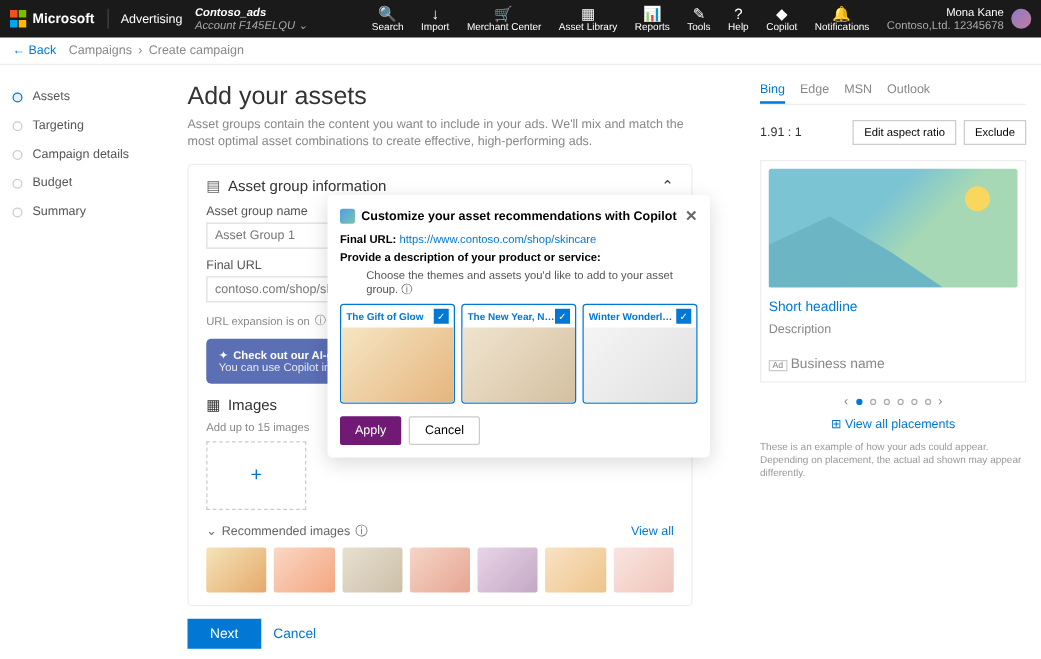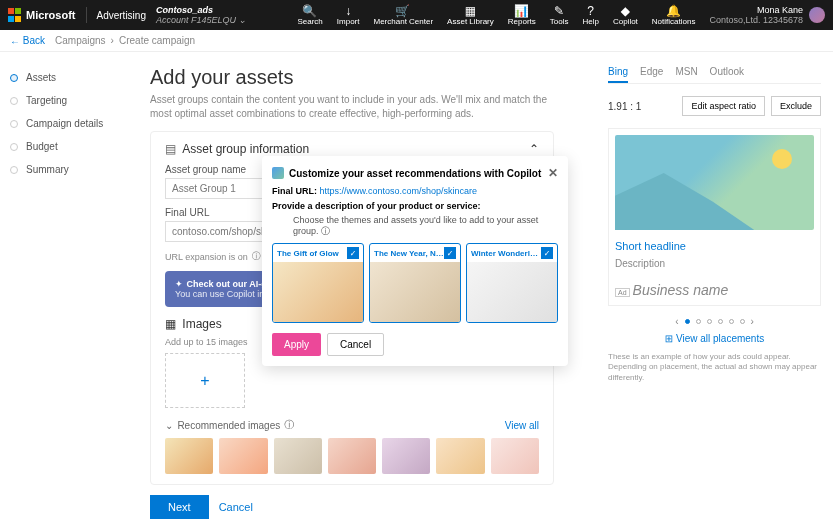--- a/index.html
+++ b/index.html
@@ -68,21 +68,21 @@
 .pcontrols { display: flex; gap: 6px; margin: 12px 0; align-items: center; }
 .ratio { font-size: 10px; color: #333; margin-right: auto; }
 .pbtn { border: 1px solid #ccc; background: #fff; font-size: 9px; padding: 4px 8px; cursor: pointer; }
 .adprev { border: 1px solid #eee; padding: 6px; margin-bottom: 10px; }
 .adimg { height: 95px; background: linear-gradient(135deg,#7bc4d4 40%,#a6d8b5 60%); position: relative; border-radius: 2px; }
 .sun { position: absolute; right: 22px; top: 14px; width: 20px; height: 20px; border-radius: 50%; background: #f9d75e; }
 .hill { position: absolute; bottom: 0; left: 0; width: 70%; height: 60%; background: #6bb5c4; clip-path: polygon(0 100%, 0 40%, 35% 0, 70% 50%, 100% 100%); }
 .adhead { color: #0078d4; font-size: 11px; margin: 10px 0 6px; }
 .addesc { color: #888; font-size: 10px; margin-bottom: 12px; }
 .adbadge { display: inline-block; border: 1px solid #ccc; font-size: 7px; padding: 0 2px; color: #888; margin-right: 3px; }
-.adbiz { font-size: 14px; color: #888; font-style: italic; }
+.adbiz { font-size: 11px; color: #888; }
 .pager { display: flex; align-items: center; justify-content: center; gap: 6px; font-size: 10px; color: #888; margin-bottom: 6px; }
 .pdot { width: 5px; height: 5px; border-radius: 50%; border: 1px solid #aaa; }
 .pdot.on { background: #0078d4; border-color: #0078d4; }
 .viewall { text-align: center; color: #0078d4; font-size: 10px; cursor: pointer; }
 .disclaimer { font-size: 8px; color: #999; line-height: 1.3; margin-top: 8px; }
 
 
 .modal { position: absolute; left: 262px; top: 156px; width: 306px; background: #fff; box-shadow: 0 4px 16px rgba(0,0,0,.15); border-radius: 4px; padding: 10px; z-index: 10; }
 .mhead { display: flex; align-items: center; font-size: 10px; font-weight: 600; margin-bottom: 6px; }
 .mhead .copi { width: 12px; height: 12px; border-radius: 2px; background: linear-gradient(135deg,#4f9ee8,#7bc4a8); margin-right: 5px; }
@@ -97,21 +97,21 @@
 .themes { display: flex; gap: 5px; }
 .theme { width: 93px; border: 1.5px solid #0078d4; border-radius: 3px; overflow: hidden; cursor: pointer; position: relative; }
 .thead { display: flex; align-items: center; justify-content: space-between; padding: 3px 4px; }
 .thead .tl { font-size: 8px; color: #0078d4; white-space: nowrap; overflow: hidden; text-overflow: ellipsis; font-weight: bold; }
 .tcheck { width: 12px; height: 12px; background: #0078d4; display: flex; align-items: center; justify-content: center; color: #fff; font-size: 8px; flex-shrink: 0; }
 .timg { height: 60px; }
 .ti1{background:linear-gradient(135deg,#f5e6c4,#e6b57d);}
 .ti2{background:linear-gradient(135deg,#f0e4d0,#d4c0a0);}
 .ti3{background:linear-gradient(135deg,#f5f5f5,#e0e0e0);}
 .mactions { display: flex; gap: 6px; margin-top: 10px; }
-.btn-p { background: #ec4899; color: #fff; border: none; padding: 5px 12px; font-size: 10px; cursor: pointer; border-radius: 2px; }
+.btn-p { background: #701a75; color: #fff; border: none; padding: 5px 12px; font-size: 10px; cursor: pointer; border-radius: 2px; }
 .btn-s { background: #fff; border: 1px solid #ccc; padding: 5px 12px; font-size: 10px; cursor: pointer; border-radius: 2px; }
 
 
 .footer { position: absolute; bottom: 0; left: 140px; display: flex; gap: 10px; padding: 8px 10px; align-items: center; }
 .fnext { background: #0078d4; color: #fff; border: none; padding: 6px 18px; font-size: 11px; cursor: pointer; }
 .fcancel { color: #0078d4; font-size: 11px; cursor: pointer; }
 </style>
 </head>
 <body>
 

